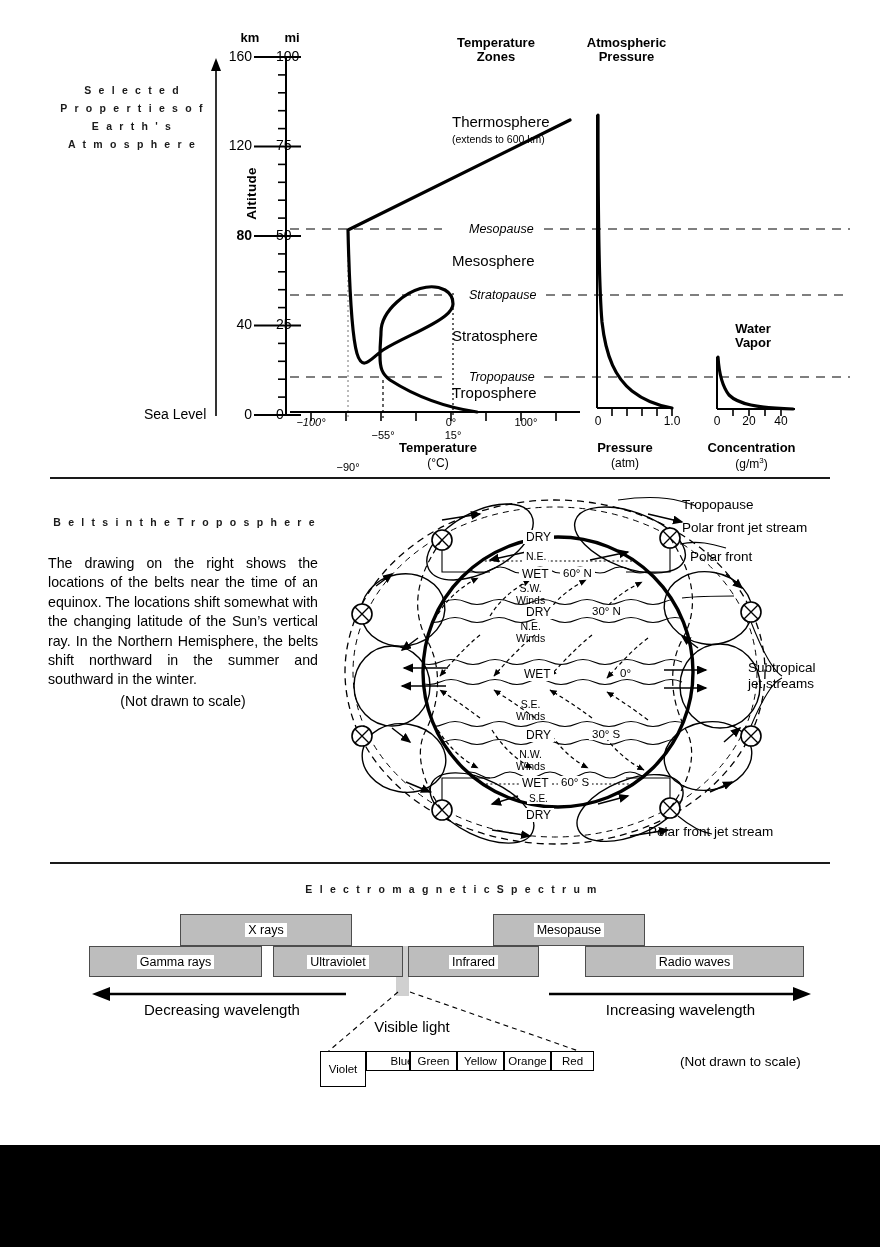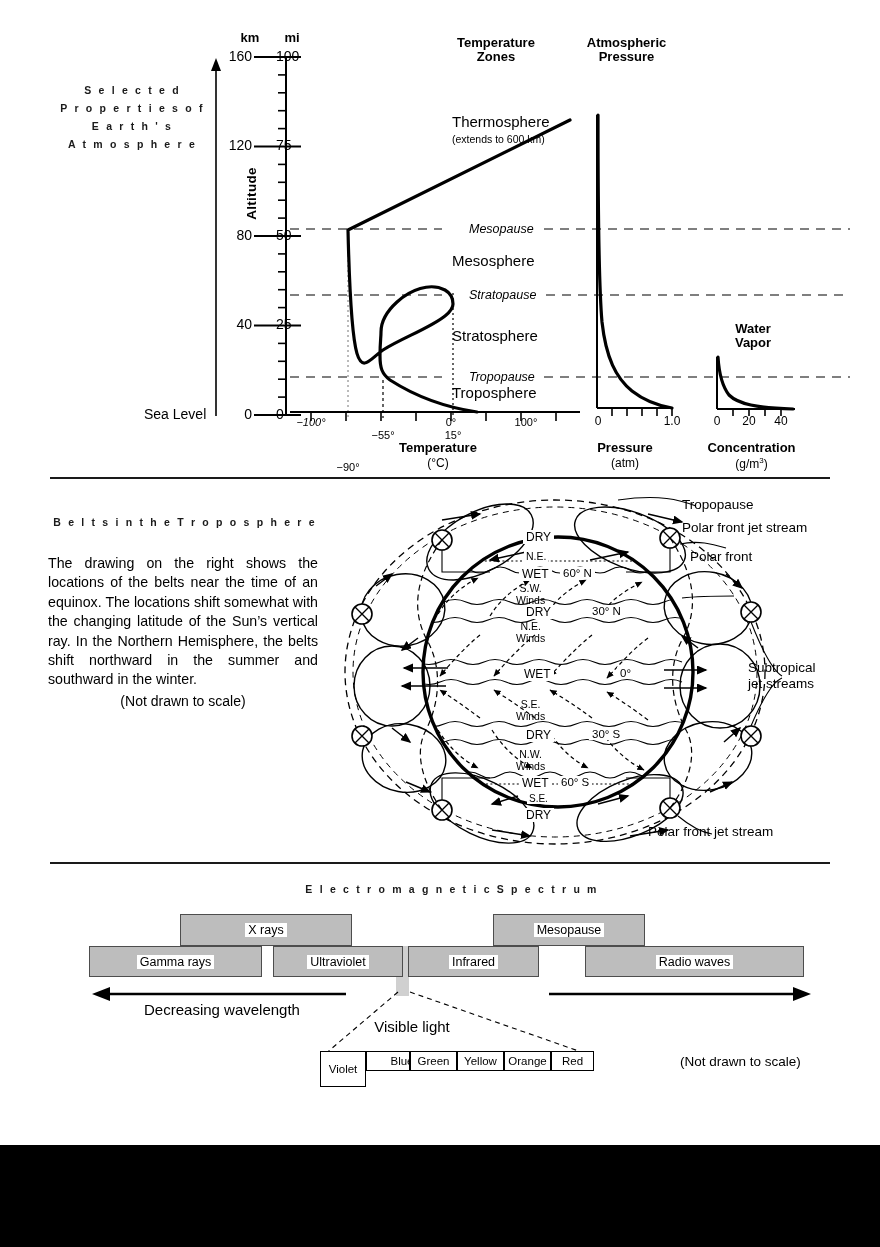--- a/index.html
+++ b/index.html
@@ -93,21 +93,21 @@
         <line x1="-12" y1="5" x2="5" y2="5"></line>
         <line x1="-12" y1="94.5" x2="5" y2="94.5"></line>
         <line x1="-12" y1="184" x2="5" y2="184"></line>
         <line x1="-12" y1="273.5" x2="5" y2="273.5"></line>
         <line x1="-12" y1="363" x2="5" y2="363"></line>
       </g>
     </svg>
 
     <div class="abs num" style="left:222px;top:48px;width:30px;text-align:right;">160</div>
     <div class="abs num" style="left:222px;top:137px;width:30px;text-align:right;">120</div>
-    <div class="abs num" style="left:222px;top:227px;width:30px;text-align:right;">80</div>
+    <div class="abs num" style="left:222px;top:227px;width:30px;text-align:right;font-weight:bold;">80</div>
     <div class="abs num" style="left:222px;top:316px;width:30px;text-align:right;">40</div>
     <div class="abs num" style="left:222px;top:406px;width:30px;text-align:right;">0</div>
     <div class="abs num" style="left:144px;top:406px;">Sea Level</div>
 
     <div class="abs num" style="left:276px;top:48px;">100</div>
     <div class="abs num" style="left:276px;top:137px;">75</div>
     <div class="abs num" style="left:276px;top:227px;">50</div>
     <div class="abs num" style="left:276px;top:316px;">25</div>
     <div class="abs num" style="left:276px;top:406px;">0</div>
 
@@ -456,20 +456,21 @@
 
     <svg class="abs" style="left:80px;top:116px;" width="260" height="16">
       <line x1="14" y1="8" x2="254" y2="8" stroke="#000" stroke-width="2.4"></line>
       <polygon points="0,8 18,1 18,15" fill="#000"></polygon>
     </svg>
     <svg class="abs" style="left:537px;top:116px;" width="263" height="16">
       <line x1="0" y1="8" x2="248" y2="8" stroke="#000" stroke-width="2.4"></line>
       <polygon points="262,8 244,1 244,15" fill="#000"></polygon>
     </svg>
     <div class="abs" style="left:80px;top:131px;width:260px;text-align:center;font-size:15px;">Decreasing wavelength</div>
+    <div class="abs" style="left:537px;top:131px;width:263px;text-align:center;font-size:15px;">Increasing wavelength</div>
 
     <svg class="abs" style="left:300px;top:120px;" width="290" height="72">
       <line x1="86" y1="2" x2="12" y2="65" stroke="#000" stroke-width="1.1" stroke-dasharray="5,4"></line>
       <line x1="98" y1="2" x2="278" y2="65" stroke="#000" stroke-width="1.1" stroke-dasharray="5,4"></line>
     </svg>
 
     <div class="abs" style="left:310px;top:148px;width:180px;text-align:center;font-size:15px;">Visible light</div>
 
     <div class="visBox" style="left:308px;top:181px;width:46px;height:36px;">
         <span>Violet</span>

